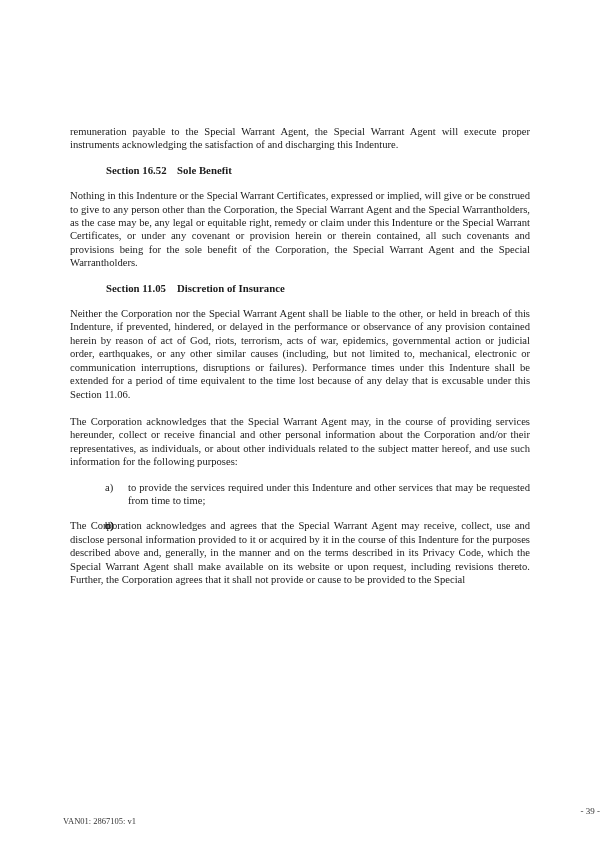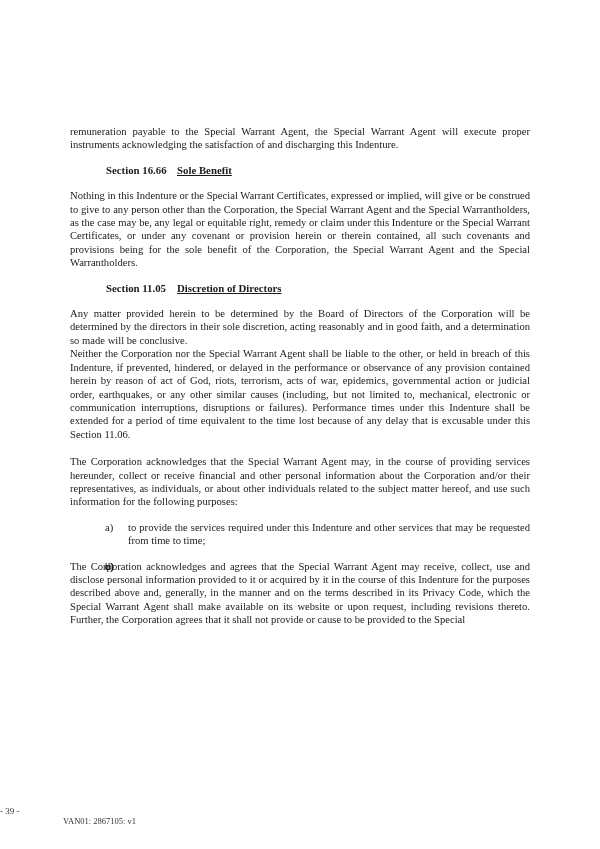--- a/index.html
+++ b/index.html
@@ -3,45 +3,44 @@
   <meta charset="utf-8">
   <style>
     html, body { margin: 0; padding: 0; background: #ffffff; }
     body { width: 600px; height: 849px; position: relative; overflow: hidden;
       font-family: "Liberation Serif", "DejaVu Serif", serif; color: #1a1a1a; }
     .page { position: absolute; left: 0; top: 0; width: 600px; height: 849px; margin-top: 28px; }
     .content { position: absolute; left: 70px; top: 97px; width: 460px; font-size: 10.6px; line-height: 13.4px; }
     p { margin: 0; text-align: justify; }
     .heading { font-weight: bold; margin: 12px 0 12px 36px; font-size: 10.8px; }
     .heading .num { display: inline-block; width: 71px; }
-    .heading .title { text-decoration: underline; }
+    .heading .title { }
     .para { margin-bottom: 0; }
     .list { margin: 12px 0 0 0; padding: 0; list-style: none; }
     .list li { position: relative; padding-left: 58px; margin-bottom: 12px; text-align: justify; }
     .list li .marker { position: absolute; left: 35px; top: 0; }
     .gap-big { height: 14px; }
-    .footer-num { position: absolute; top: 778px; left: 0; width: 600px; text-align: left; font-size: 9px; color: #333; }
+    .footer-num { position: absolute; top: 778px; left: 0; width: 600px; text-align: right; font-size: 9px; color: #333; }
     .footer-id { position: absolute; top: 788px; left: 63px; font-size: 8.5px; color: #333; }
   </style>
 </head>
 <body>
 
 <div class="page">
   <div class="content">
     <p class="para">remuneration payable to the Special Warrant Agent, the Special Warrant Agent will execute proper instruments acknowledging the satisfaction of and discharging this Indenture.</p>
 
     <div class="heading">
-      <span class="num">Section 16.66</span><span class="title">Sole Benefit</span>
+      <span class="num">Section 16.52</span><span class="title">Sole Benefit</span>
     </div>
     <p class="para">Nothing in this Indenture or the Special Warrant Certificates, expressed or implied, will give or be construed to give to any person other than the Corporation, the Special Warrant Agent and the Special Warrantholders, as the case may be, any legal or equitable right, remedy or claim under this Indenture or the Special Warrant Certificates, or under any covenant or provision herein or therein contained, all such covenants and provisions being for the sole benefit of the Corporation, the Special Warrant Agent and the Special Warrantholders.</p>
 
     <div class="heading">
-      <span class="num">Section 11.05</span><span class="title">Discretion of Directors</span>
+      <span class="num">Section 11.05</span><span class="title">Discretion of Insurance</span>
     </div>
-    <p class="para">Any matter provided herein to be determined by the Board of Directors of the Corporation will be determined by the directors in their sole discretion, acting reasonably and in good faith, and a determination so made will be conclusive.</p>
 
     <p class="para">Neither the Corporation nor the Special Warrant Agent shall be liable to the other, or held in breach of this Indenture, if prevented, hindered, or delayed in the performance or observance of any provision contained herein by reason of act of God, riots, terrorism, acts of war, epidemics, governmental action or judicial order, earthquakes, or any other similar causes (including, but not limited to, mechanical, electronic or communication interruptions, disruptions or failures).  Performance times under this Indenture shall be extended for a period of time equivalent to the time lost because of any delay that is excusable under this Section 11.06.</p>
 
     <div class="gap-big"></div>
 
     <p class="para">The Corporation acknowledges that the Special Warrant Agent may, in the course of providing services hereunder, collect or receive financial and other personal information about the Corporation and/or their representatives, as individuals, or about other individuals related to the subject matter hereof, and use such information for the following purposes:</p>
 
     <ul class="list">
       <li>
         <span class="marker">a)</span>

